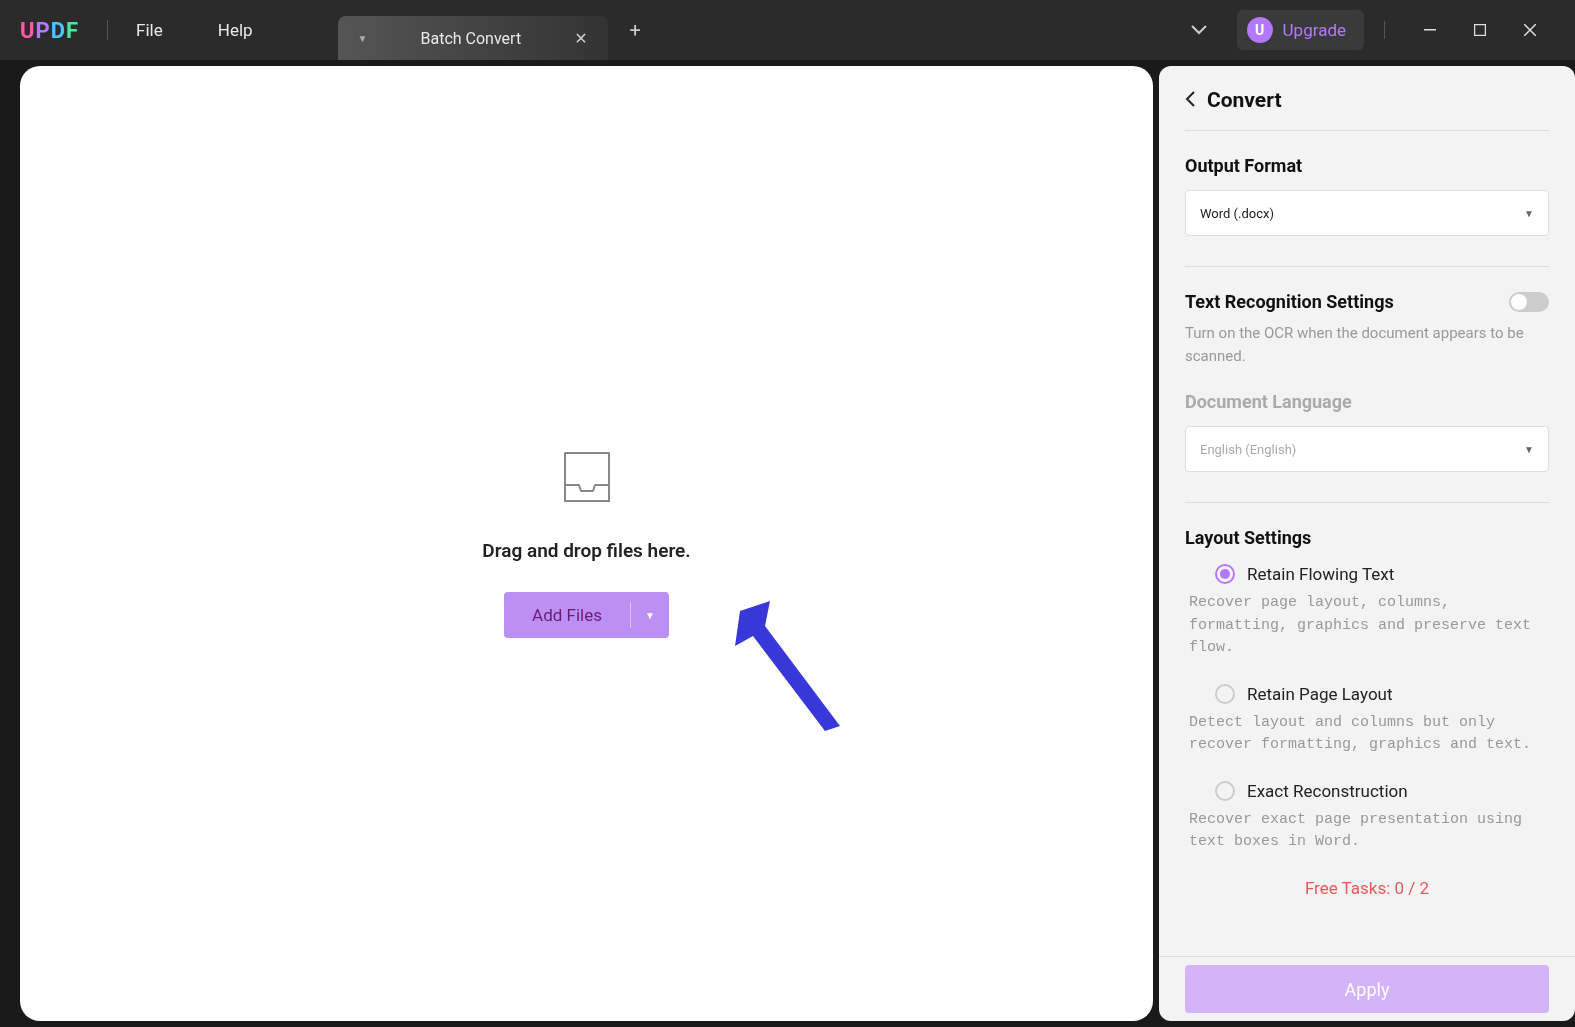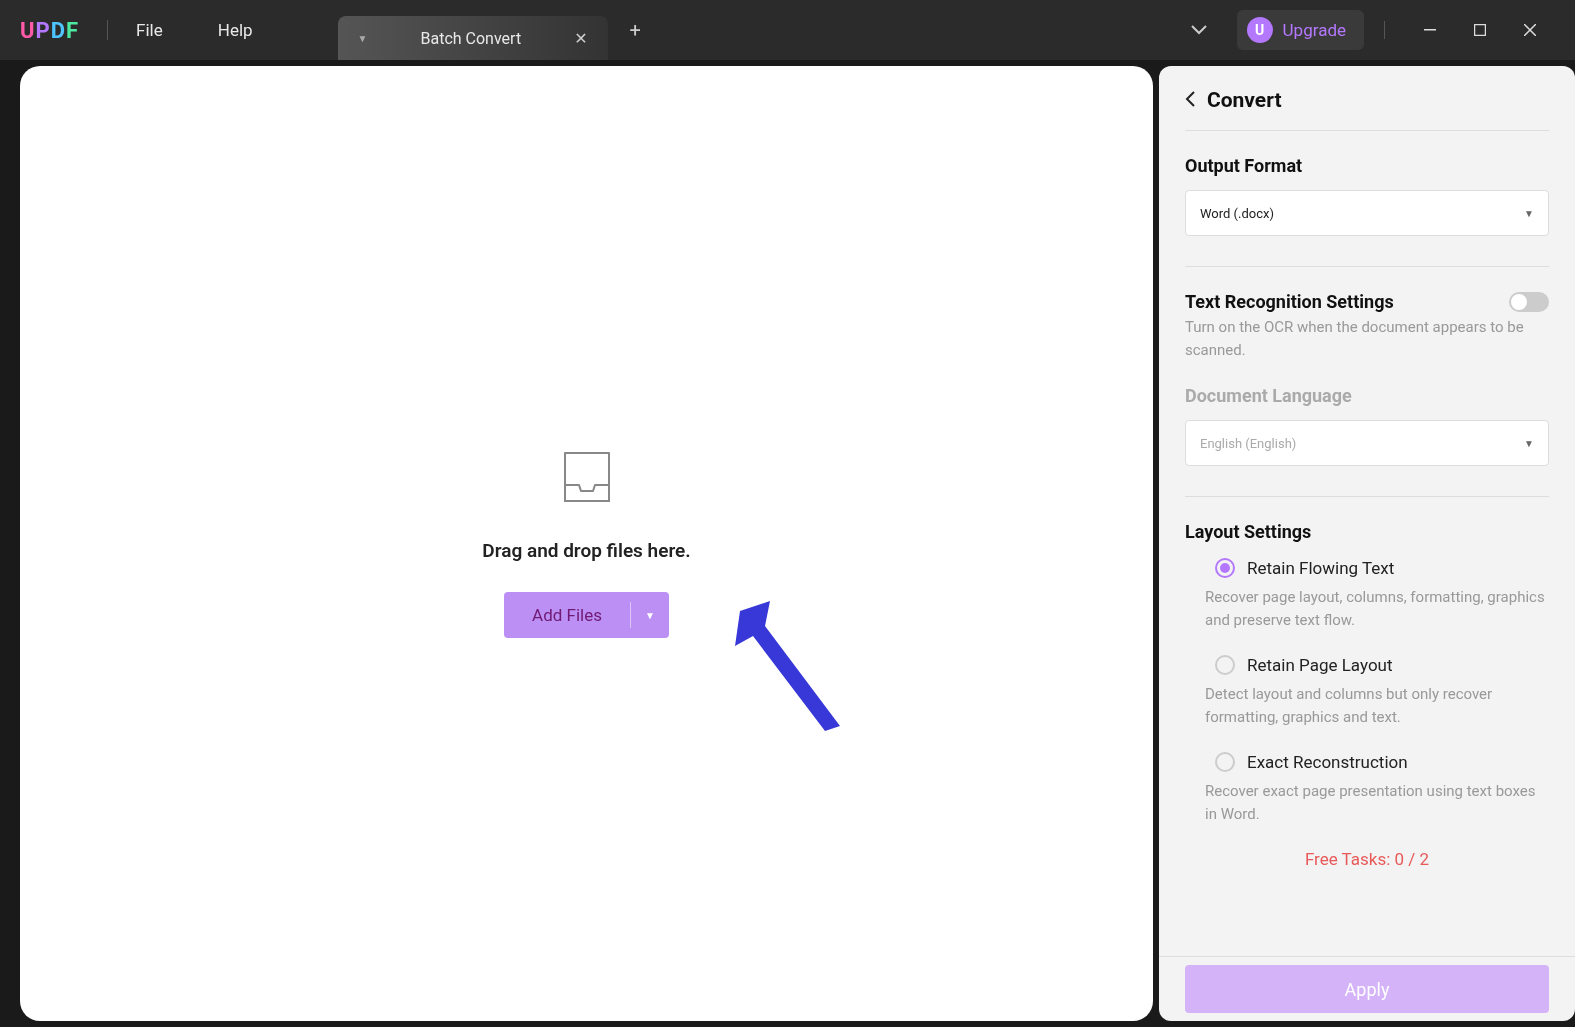--- a/index.html
+++ b/index.html
@@ -49,33 +49,33 @@
     .panel-body { padding: 0 26px; flex: 1; overflow-y: auto; }
     .section-divider { height: 1px; background: #ddd; margin-bottom: 24px; }
     .section-label { font-size: 18px; font-weight: 700; color: #111; margin-bottom: 14px; }
     .section-label.muted { color: #aaa; }
     
     .select-box { background: white; border: 1px solid #ddd; border-radius: 4px; height: 46px; display: flex; align-items: center; padding: 0 14px; cursor: pointer; margin-bottom: 30px; }
     .select-text { font-size: 13px; color: #222; flex: 1; }
     .select-text.muted { color: #aaa; }
     .select-chev { font-size: 10px; color: #666; }
     
-    .ocr-row { display: flex; align-items: center; justify-content: space-between; margin-bottom: 4px; }
+    .ocr-row { display: flex; align-items: center; justify-content: space-between; margin-bottom: 10px; }
     .ocr-label { font-size: 18px; font-weight: 700; color: #111; }
     .toggle { width: 40px; height: 20px; background: #ccc; border-radius: 10px; position: relative; cursor: pointer; }
     .toggle-knob { width: 16px; height: 16px; background: white; border-radius: 50%; position: absolute; left: 2px; top: 2px; }
     .ocr-desc { font-size: 15px; color: #999; line-height: 1.5; margin-bottom: 24px; }
     
     .radio-item { margin-bottom: 24px; }
     .radio-row { display: flex; align-items: flex-end; gap: 12px; margin-bottom: 8px; cursor: pointer; padding-left: 30px; }
     .radio-circle { width: 20px; height: 20px; border-radius: 50%; border: 2px solid #ccc; display: flex; align-items: center; justify-content: center; flex-shrink: 0; }
     .radio-circle.selected { border-color: #b478ff; }
     .radio-dot { width: 10px; height: 10px; border-radius: 50%; background: #b478ff; }
     .radio-label { font-size: 17px; color: #222; }
-    .radio-desc { font-size: 15px; color: #999; line-height: 1.5; margin-left: 20px; }
+    .radio-desc { font-size: 15px; color: #999; line-height: 1.5; margin-left: 4px; font-family: Liberation Mono, monospace; }
     
     .free-tasks { text-align: center; font-size: 17px; color: #e85a5a; margin: 16px 0; }
     
     .apply-area { border-top: 1px solid #ddd; padding: 8px 26px; }
     .apply-btn { background: #d4b3f9; border-radius: 4px; height: 48px; display: flex; align-items: center; justify-content: center; color: white; font-size: 18px; cursor: pointer; }
   </style>
 </head>
 <body>
 
 <div class="titlebar">

